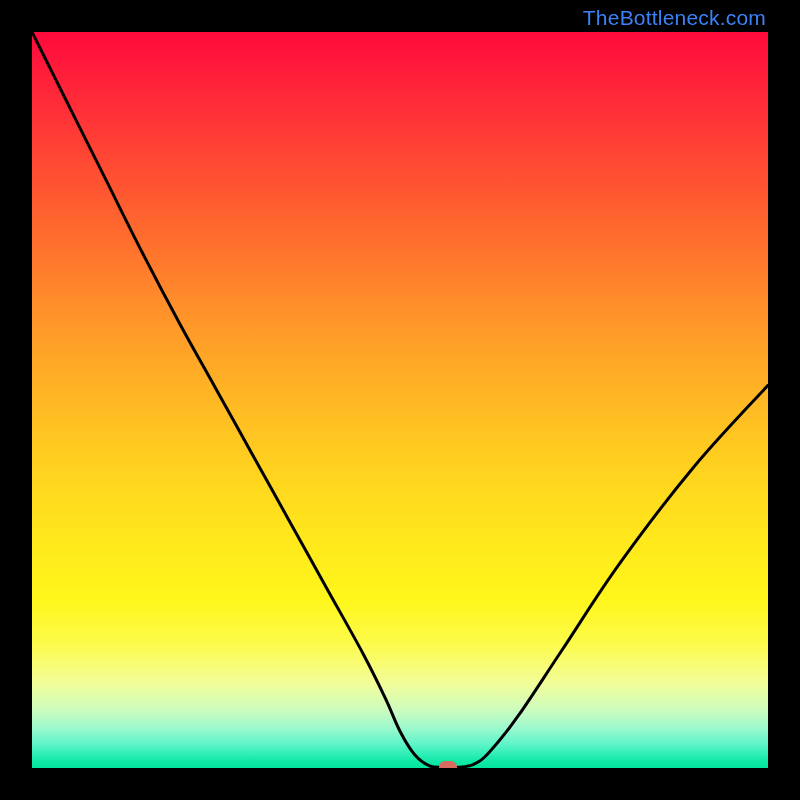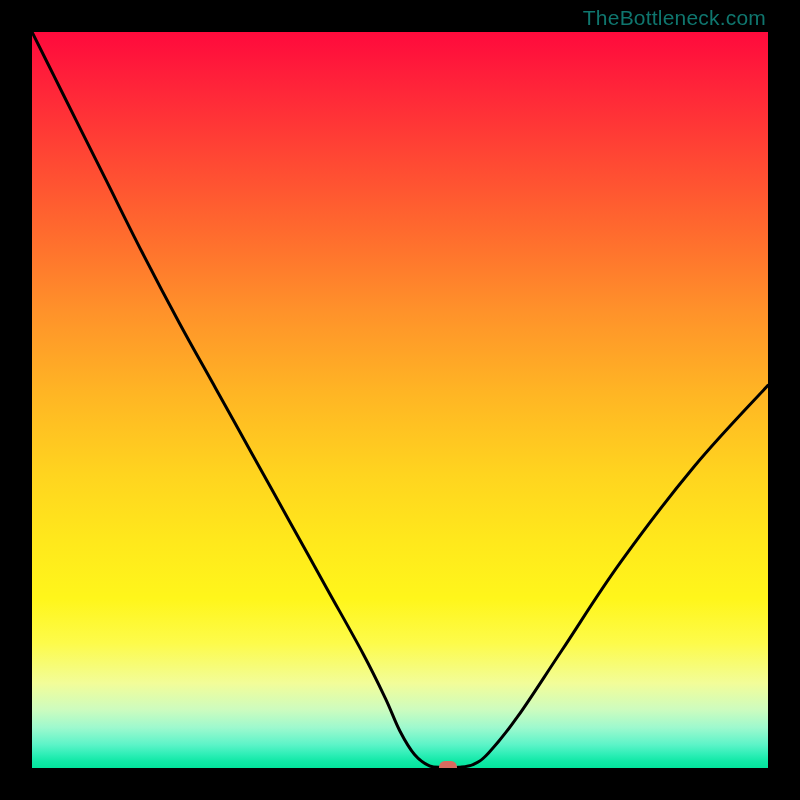--- a/index.html
+++ b/index.html
@@ -61,21 +61,21 @@
     width: 18px;
     height: 12px;
     border-radius: 6px;
     background: #d86a5f;
     transform: translate(-50%, -50%);
   }
   .watermark {
     position: absolute;
     top: 6px;
     right: 34px;
-    color: #0f766e;
+    color: #3b82f6;
     font-size: 21px;
     font-weight: 500;
     letter-spacing: 0.2px;
     user-select: none;
   }
 </style>
 </head>
 <body>
 
 <div class="frame">

